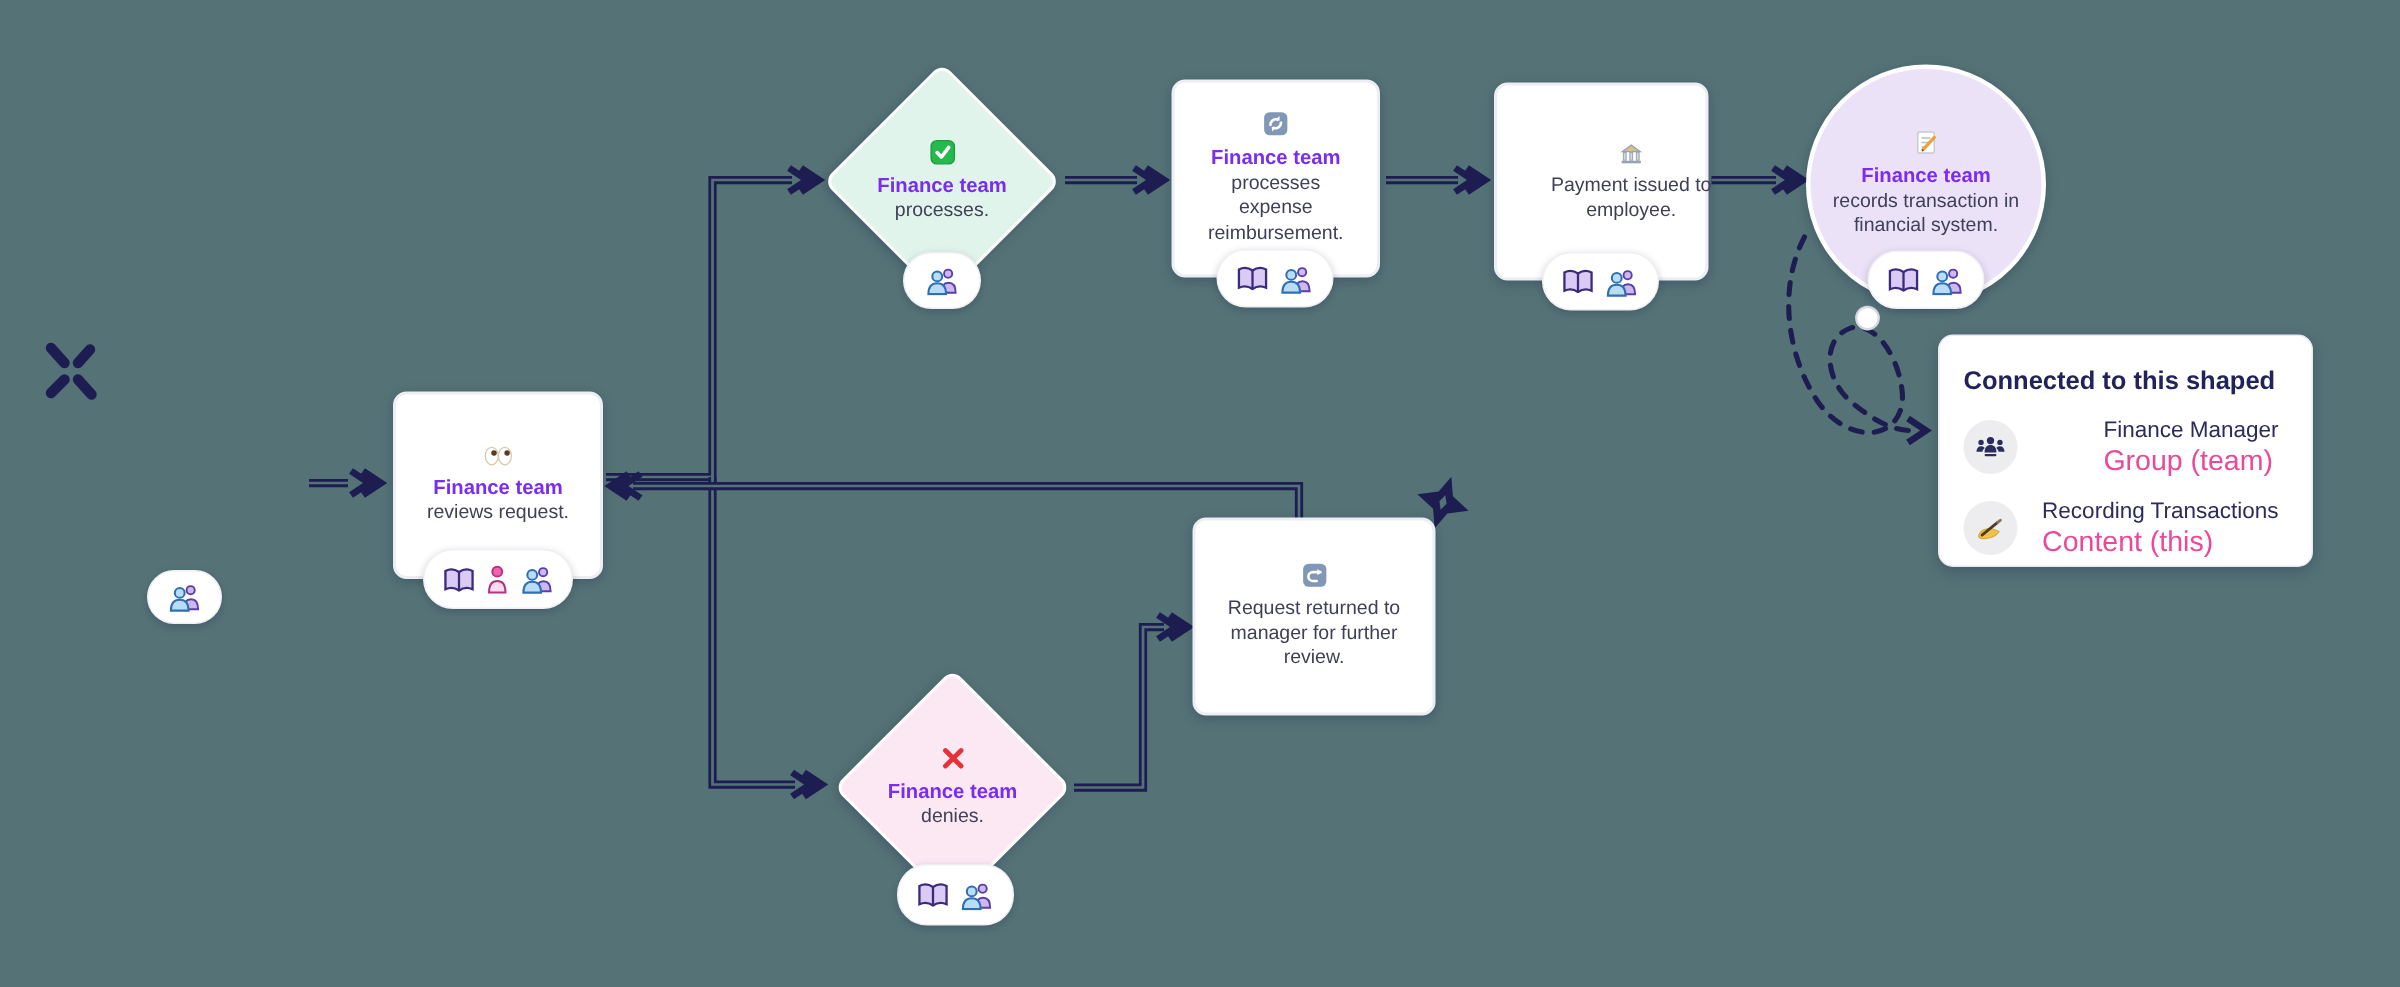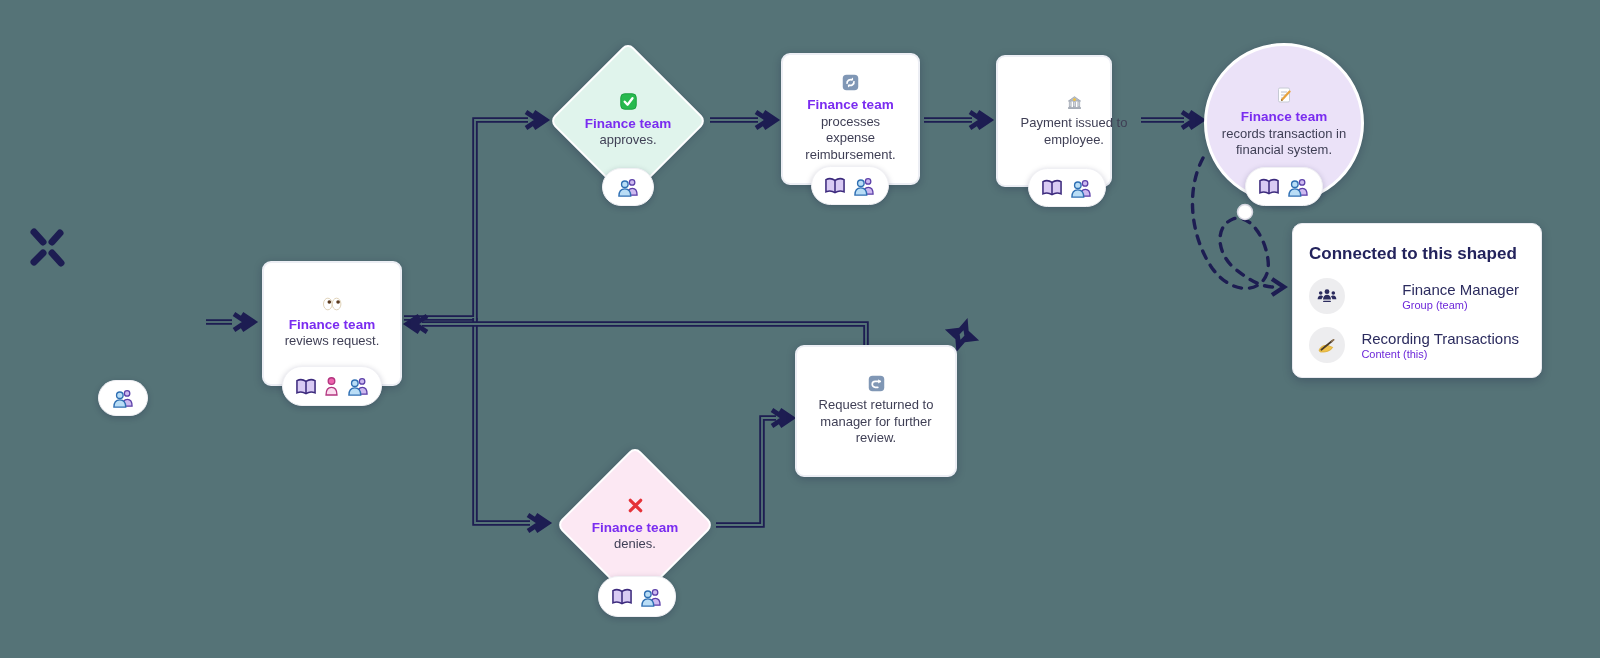--- a/index.html
+++ b/index.html
@@ -20,21 +20,21 @@
   .node-team { font-size:13.5px; font-weight:700; color:#7a2cf0; line-height:1.3; }
   .wide { width:126px; }
 
   .badge { position:absolute; z-index:3; background:#ffffff; border:1px solid #f0f0f4; border-radius:20px; box-shadow:0 2px 6px rgba(20,20,60,.22); display:flex; align-items:center; justify-content:center; gap:6px; }
 
   .panel { position:absolute; z-index:2; background:#ffffff; border:1px solid #e9eaf0; border-radius:10px; box-shadow:0 3px 10px rgba(20,20,60,.25); padding:20px 22px 16px 16px; }
   .panel-title { font-size:17px; font-weight:700; color:#23235c; margin-bottom:14px; }
   .panel-row { display:flex; align-items:center; gap:13px; margin-bottom:13px;justify-content:space-between; }
   .panel-ico { width:36px; height:36px; border-radius:50%; background:#ededef; display:flex; align-items:center; justify-content:center; flex:0 0 auto; }
   .panel-label { font-size:15px; font-weight:500; color:#2b2b5e; line-height:1.25; }
-  .panel-sub { font-size:11px; color:#6d28d9; }
+  .panel-sub { font-size:19px; color:#ec4899; }
 </style>
 </head>
 <body>
 
 <div id="canvas">
 
   <svg class="layer" width="1600" height="658" viewBox="0 0 1600 658">
 
     <g>
       <path d="M206,322 L232,322" stroke="#1d1d52" stroke-width="5.5" fill="none"></path>
@@ -144,21 +144,21 @@
   <div class="diamond-wrap" style="left:548px; top:41px;">
     <div class="diamond-shape" style="background:#e0f4ec;"></div>
     <div class="diamond-content">
       <div class="node-icon">
         <svg width="17" height="17" viewBox="0 0 18 18">
             <rect x="0.8" y="0.8" width="16.4" height="16.4" rx="4" fill="#27b94e" stroke="#1a9e3e"></rect>
             <path d="M5,9.2 L8,12.4 L13.2,5.6" stroke="#fff" stroke-width="2.5" fill="none" stroke-linecap="round" stroke-linejoin="round"></path>
           </svg>
       </div>
       <div class="node-team">Finance team</div>
-      <div class="node-text">approves.</div>
+      <div class="node-text">processes.</div>
     </div>
   </div>
   <div class="badge" style="left:602px; top:168px; width:52px; height:38px;">
     <svg width="24" height="20" viewBox="0 0 26 22">
         <circle cx="17.5" cy="6" r="3" fill="#cdb9f0" stroke="#5b3fa8" stroke-width="1.4"></circle>
         <path d="M12.5,20 C12.5,15 14.6,12.6 17.8,12.6 C21,12.6 23,15 23,20 Z" fill="#cdb9f0" stroke="#5b3fa8" stroke-width="1.4"></path>
         <circle cx="9.5" cy="8" r="3.6" fill="#b9ddf6" stroke="#2f6fb3" stroke-width="1.5"></circle>
         <path d="M3,21 C3,15.6 5.6,13 9.5,13 C13.4,13 16,15.6 16,21 Z" fill="#b9ddf6" stroke="#2f6fb3" stroke-width="1.5"></path>
       </svg>
   </div>
@@ -182,21 +182,21 @@
         <path d="M12,4.8 L12,18.4" stroke="#3c2a7d" stroke-width="1.7"></path>
       </svg>
     <svg width="24" height="20" viewBox="0 0 26 22">
         <circle cx="17.5" cy="6" r="3" fill="#cdb9f0" stroke="#5b3fa8" stroke-width="1.4"></circle>
         <path d="M12.5,20 C12.5,15 14.6,12.6 17.8,12.6 C21,12.6 23,15 23,20 Z" fill="#cdb9f0" stroke="#5b3fa8" stroke-width="1.4"></path>
         <circle cx="9.5" cy="8" r="3.6" fill="#b9ddf6" stroke="#2f6fb3" stroke-width="1.5"></circle>
         <path d="M3,21 C3,15.6 5.6,13 9.5,13 C13.4,13 16,15.6 16,21 Z" fill="#b9ddf6" stroke="#2f6fb3" stroke-width="1.5"></path>
       </svg>
   </div>
 
-  <div class="node box-node" style="left:996px; top:55px; width:116px; height:132px;padding-left:40px;">
+  <div class="node box-node" style="left:996px; top:55px; width:143px; height:132px;padding-left:40px;">
     <div class="node-icon">
       <svg width="17" height="16" viewBox="0 0 18 17">
           <path d="M2.5,7.5 L9,2.8 L15.5,7.5 Z" fill="#b7bdc7" stroke="#9aa1ad" stroke-width="0.8"></path>
           <circle cx="9" cy="6" r="1.5" fill="#f3c13d"></circle>
           <rect x="3.4" y="8.2" width="2" height="5.4" fill="#d4d8de" stroke="#9aa1ad" stroke-width="0.7"></rect>
           <rect x="8" y="8.2" width="2" height="5.4" fill="#d4d8de" stroke="#9aa1ad" stroke-width="0.7"></rect>
           <rect x="12.6" y="8.2" width="2" height="5.4" fill="#d4d8de" stroke="#9aa1ad" stroke-width="0.7"></rect>
           <rect x="2.2" y="14" width="13.6" height="1.8" fill="#9aa1ad"></rect>
         </svg>
     </div>

